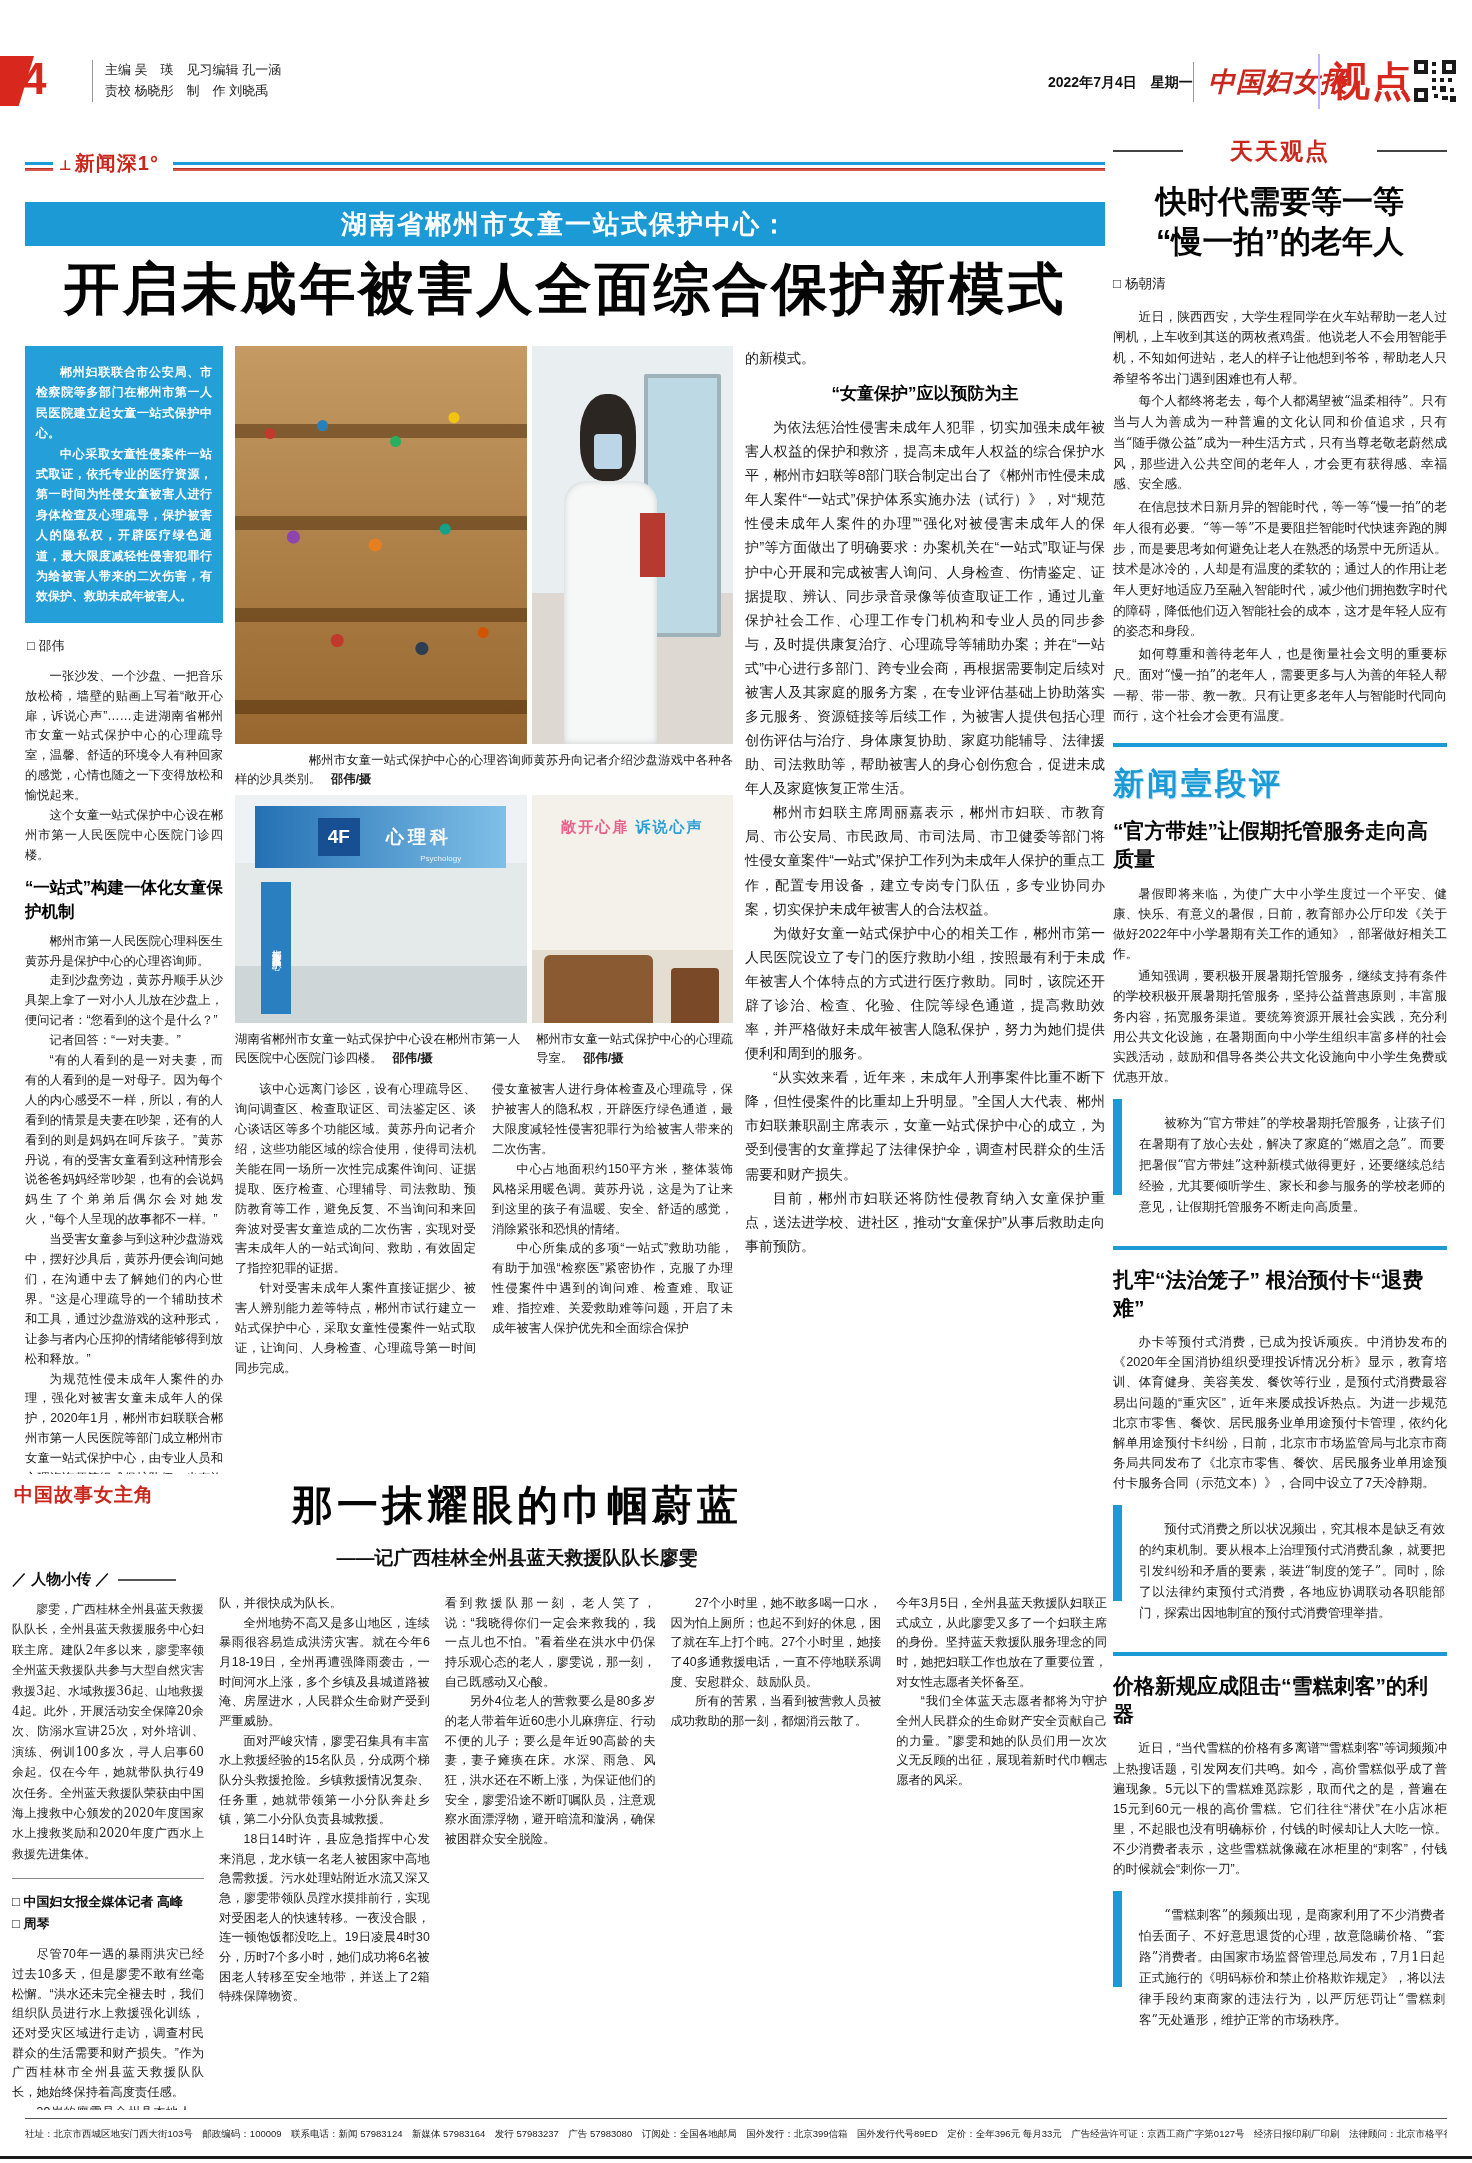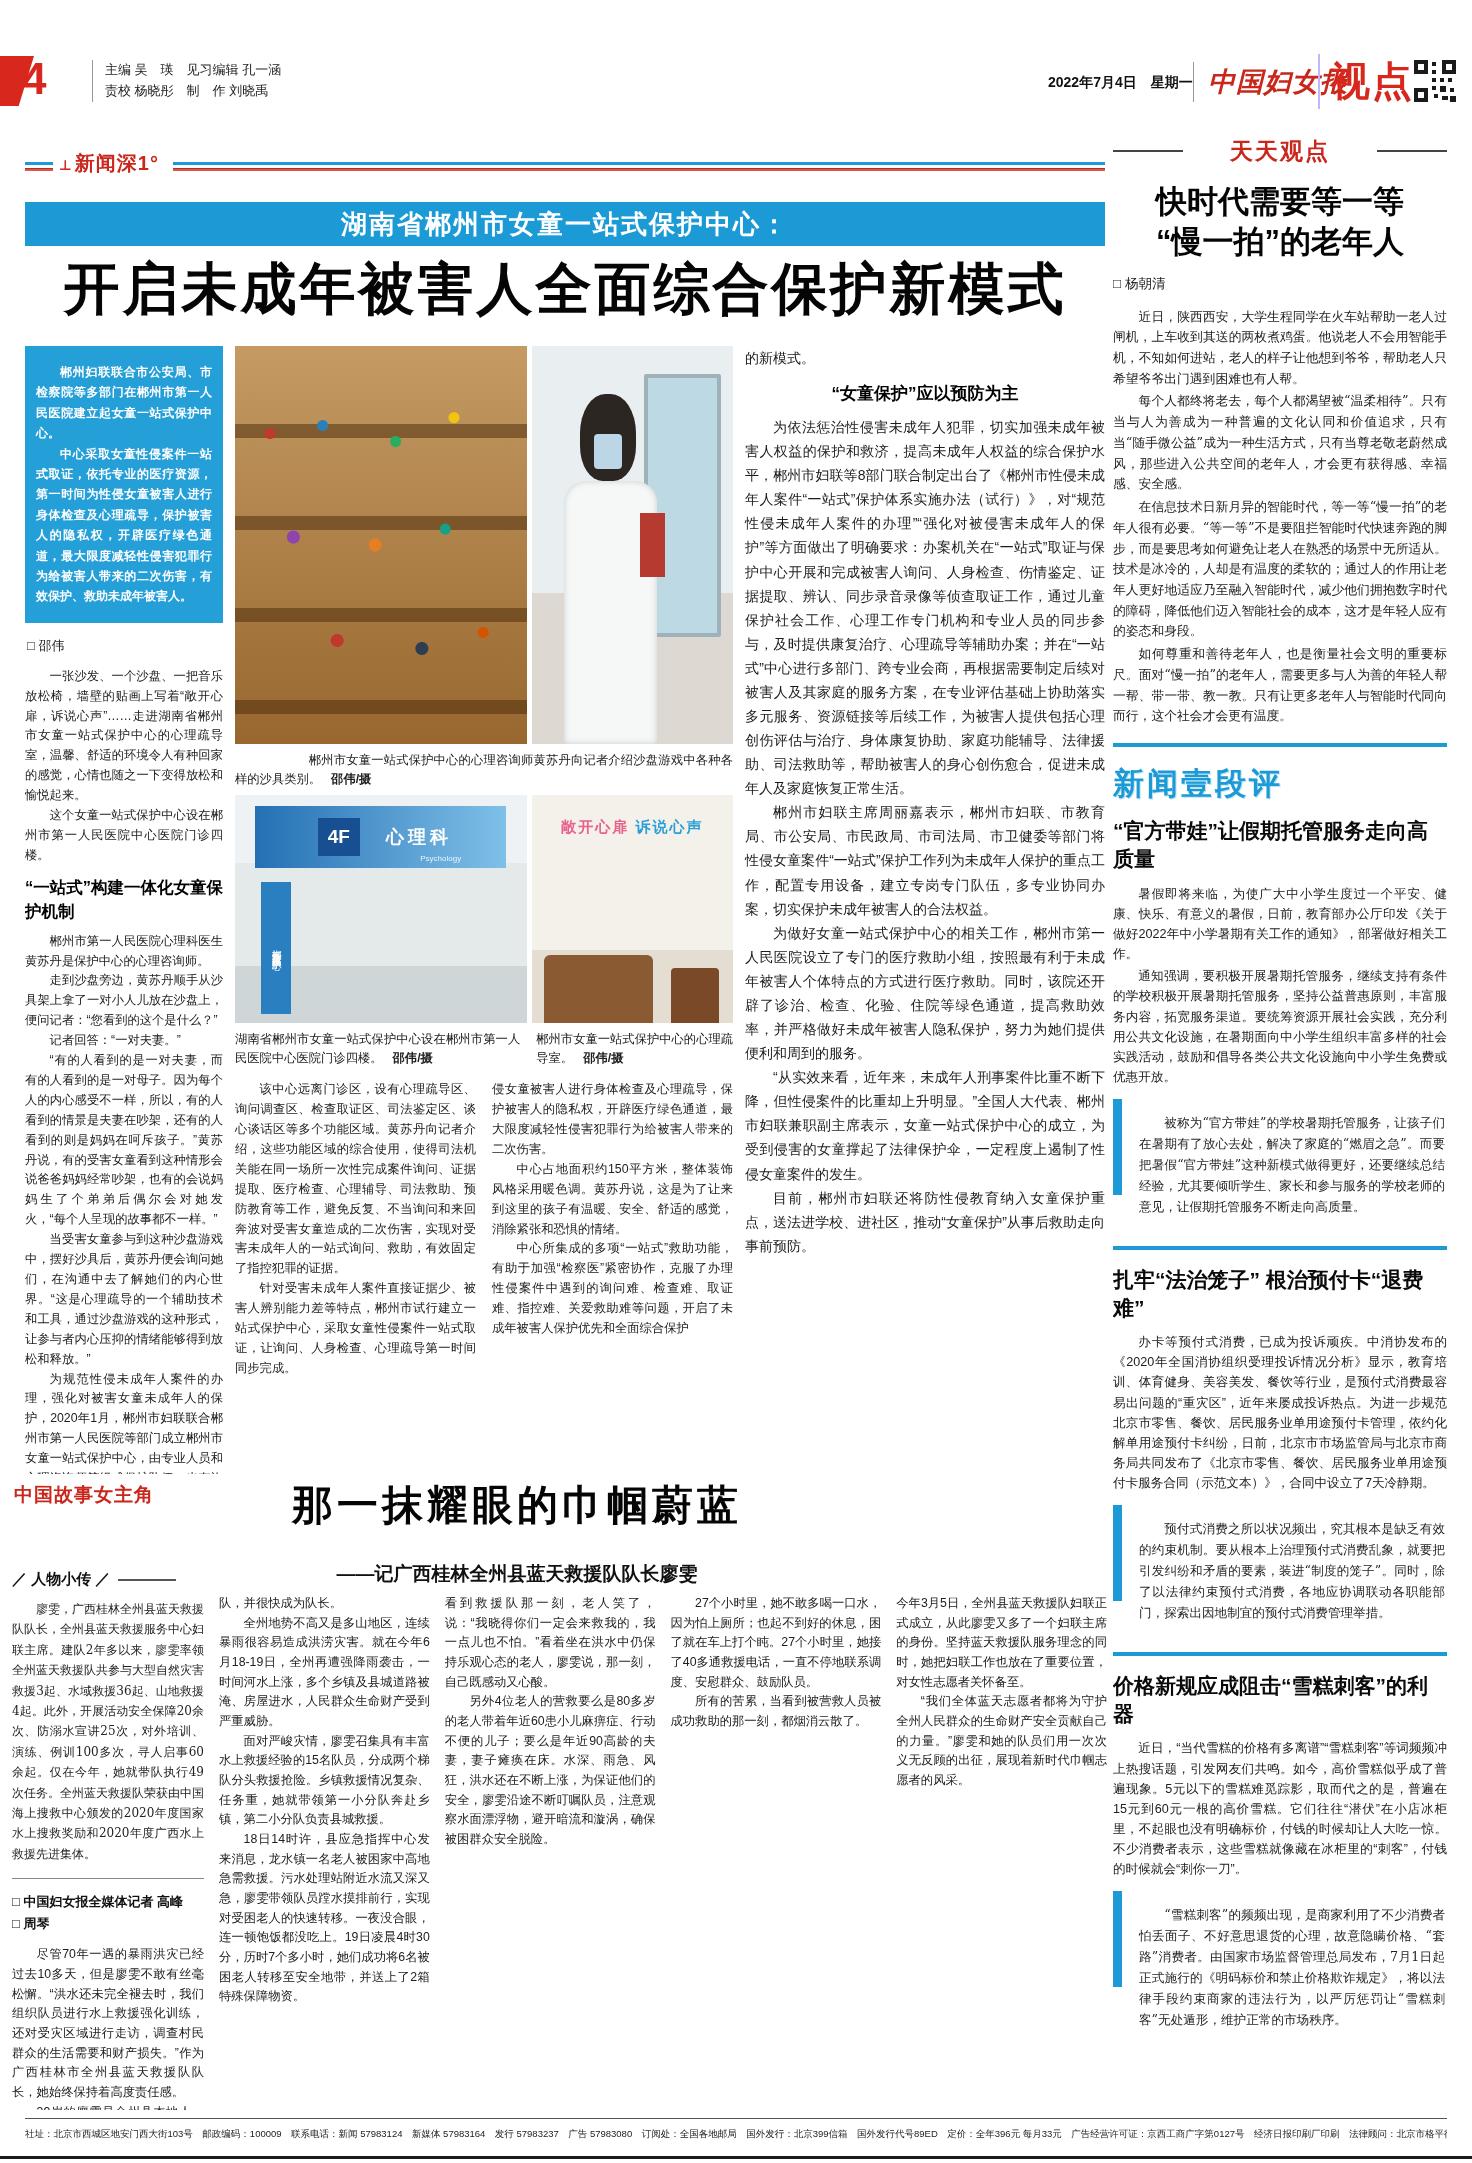--- a/index.html
+++ b/index.html
@@ -117,21 +117,21 @@
   h3.ihead { font-size:21px; font-weight:bold; line-height:1.35; margin:12px 0 10px; color:#0a0a0a; }
   p.ibody { font-size:12.6px; line-height:1.6; text-align:justify; text-indent:2em; color:#202020; margin-bottom:2px; }
   .quote { position:relative; padding:14px 2px 12px 26px; margin:12px 0 4px; }
   .quote .qbar { position:absolute; left:0; top:0; width:9px; height:96px; background:#1b9ad6; }
   .quote p { font-size:12.6px; line-height:1.66; text-align:justify; text-indent:2em; color:#1f1f1f; }
   
   .story { position:absolute; left:12px; top:1478px; width:1095px; height:632px; overflow:hidden; }
   .story-kicker { position:absolute; left:2px; top:4px; color:#c9261c; font-weight:bold; font-size:19px; letter-spacing:1px; }
   .story-head { position:absolute; left:205px; top:0; width:600px; text-align:center; }
   .story-head h1 { font-size:41px; font-weight:bold; letter-spacing:4px; color:#050505; }
-  .story-head .subtitle { font-size:19px; font-weight:bold; margin-top:28px; color:#111; }
+  .story-head .subtitle { font-size:19px; font-weight:bold; margin-top:12px; color:#111; }
   .story-cols { position:absolute; left:0; top:0; width:1095px; height:632px; display:flex; gap:15px; }
   .scol { flex:1; padding-top:116px; overflow:hidden; }
   .scol.profile { flex:none; width:192px; padding-top:92px; }
   .profile-title { font-size:15px; font-weight:bold; color:#111; margin-bottom:10px; white-space:nowrap; }
   .profile-title .dash { display:inline-block; width:58px; height:2px; background:#555; vertical-align:middle; margin-left:8px; }
   p.pf { font-size:12px; line-height:1.7; text-align:justify; text-indent:2em; color:#222; }
   .sep { height:1px; background:#888; margin:14px 0 12px; }
   .s-byline { font-size:13px; font-weight:bold; line-height:1.7; color:#111; }
   p.st { font-size:12.3px; line-height:1.6; text-align:justify; text-indent:2em; color:#202020; }
   .scol .lead-in { text-indent:0; }
@@ -256,21 +256,21 @@
           </div>
         </div>
       </div>
 
       <div class="c4">
         <p class="t4 noind">的新模式。</p>
         <h3 class="sub2">“女童保护”应以预防为主</h3>
         <p class="t4">为依法惩治性侵害未成年人犯罪，切实加强未成年被害人权益的保护和救济，提高未成年人权益的综合保护水平，郴州市妇联等8部门联合制定出台了《郴州市性侵未成年人案件“一站式”保护体系实施办法（试行）》，对“规范性侵未成年人案件的办理”“强化对被侵害未成年人的保护”等方面做出了明确要求：办案机关在“一站式”取证与保护中心开展和完成被害人询问、人身检查、伤情鉴定、证据提取、辨认、同步录音录像等侦查取证工作，通过儿童保护社会工作、心理工作专门机构和专业人员的同步参与，及时提供康复治疗、心理疏导等辅助办案；并在“一站式”中心进行多部门、跨专业会商，再根据需要制定后续对被害人及其家庭的服务方案，在专业评估基础上协助落实多元服务、资源链接等后续工作，为被害人提供包括心理创伤评估与治疗、身体康复协助、家庭功能辅导、法律援助、司法救助等，帮助被害人的身心创伤愈合，促进未成年人及家庭恢复正常生活。</p>
         <p class="t4">郴州市妇联主席周丽嘉表示，郴州市妇联、市教育局、市公安局、市民政局、市司法局、市卫健委等部门将性侵女童案件“一站式”保护工作列为未成年人保护的重点工作，配置专用设备，建立专岗专门队伍，多专业协同办案，切实保护未成年被害人的合法权益。</p>
         <p class="t4">为做好女童一站式保护中心的相关工作，郴州市第一人民医院设立了专门的医疗救助小组，按照最有利于未成年被害人个体特点的方式进行医疗救助。同时，该院还开辟了诊治、检查、化验、住院等绿色通道，提高救助效率，并严格做好未成年被害人隐私保护，努力为她们提供便利和周到的服务。</p>
-        <p class="t4">“从实效来看，近年来，未成年人刑事案件比重不断下降，但性侵案件的比重却上升明显。”全国人大代表、郴州市妇联兼职副主席表示，女童一站式保护中心的成立，为受到侵害的女童撑起了法律保护伞，一定程度上遏制了性侵女童案件的发生。</p>
+        <p class="t4">“从实效来看，近年来，未成年人刑事案件比重不断下降，但性侵案件的比重却上升明显。”全国人大代表、郴州市妇联兼职副主席表示，女童一站式保护中心的成立，为受到侵害的女童撑起了法律保护伞，调查村民群众的生活需要和财产损失。</p>
         <p class="t4">目前，郴州市妇联还将防性侵教育纳入女童保护重点，送法进学校、进社区，推动“女童保护”从事后救助走向事前预防。</p>
       </div>
     </div>
   </div>
 
   <div class="sidebar">
     <div class="ttgd">
       <div class="line l"></div>
       <span class="ttgd-label">天天观点</span>
       <div class="line r"></div>

